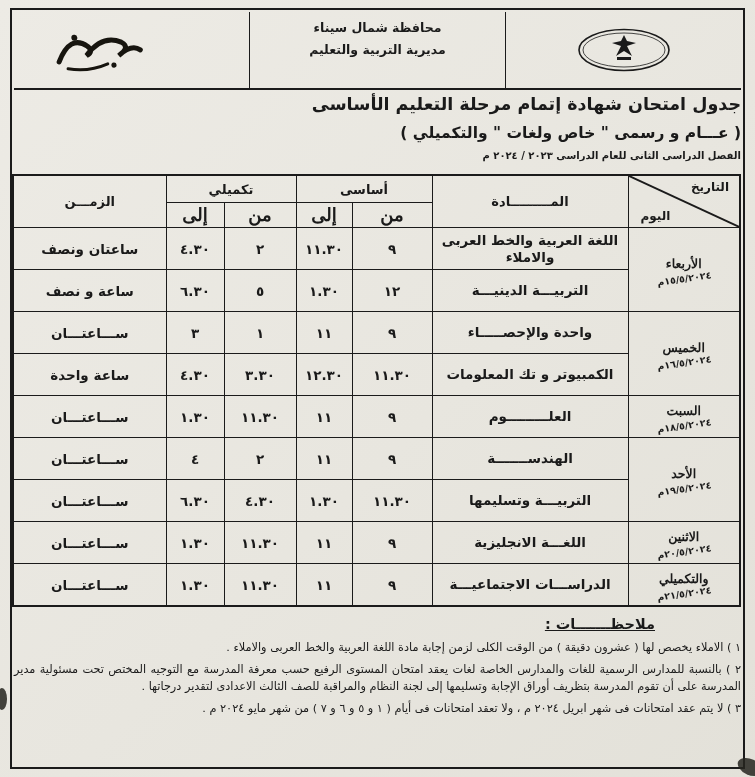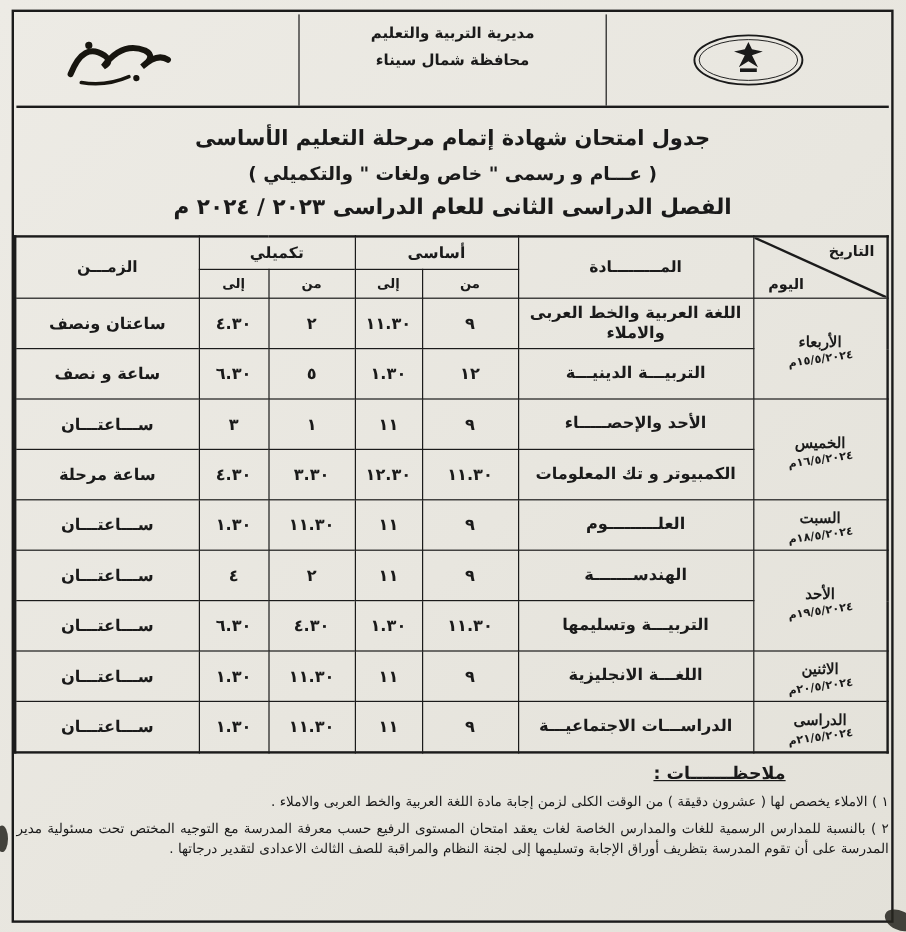--- a/index.html
+++ b/index.html
@@ -13,32 +13,32 @@
 
   
   .header-band{display:flex;height:76px;border-bottom:2px solid #1b1b1b;}
   .emblem-cell{width:235px;display:flex;align-items:center;justify-content:center;}
   .org-cell{width:255px;border-right:1.5px solid #1b1b1b;border-left:1.5px solid #1b1b1b;
     text-align:center;font-weight:700;font-size:12.5px;line-height:1.75;padding-top:5px;}
   .stamp-cell{flex:1;display:flex;align-items:center;justify-content:flex-end;padding-left:38px;}
   .stamp-cell svg{transform:rotate(-7deg);}
 
   
-  .titles{text-align:center;margin-top:16px;}
+  .titles{text-align:right;margin-top:4px;}
   .t1{font-size:17.5px;font-weight:700;letter-spacing:.5px;margin-bottom:10px;}
   .t2{font-size:15.5px;font-weight:700;margin-bottom:8px;}
-  .t3{font-size:18px;font-weight:700;}
+  .t3{font-size:10px;font-weight:700;}
 
   
   table.sched{width:727px;margin-top:13px;border-collapse:collapse;table-layout:fixed;
     border:2.5px solid #1b1b1b;}
   table.sched th,table.sched td{border:1.5px solid #1b1b1b;text-align:center;vertical-align:middle;
     font-weight:700;padding:1px 2px;}
   table.sched thead tr.grp th{height:24px;font-size:13px;}
-  table.sched thead tr.sub th{height:21px;font-size:11px;}
+  table.sched thead tr.sub th{height:21px;font-size:18px;font-family:Liberation Serif, serif;}
   table.sched tbody td{height:39px;font-size:13.5px;}
   td.subj{font-size:12.5px;line-height:1.25;}
   td.dur{font-size:12.5px;}
   td.day{padding:0;}
   .dname{display:block;font-size:12.5px;font-weight:700;font-family:Liberation Serif, serif;}
   .ddate{display:block;font-size:9.5px;font-weight:700;transform:rotate(-8deg);margin-top:1px;}
   th.diag{position:relative;padding:0;}
   th.diag svg.diagline{position:absolute;inset:0;width:100%;height:100%;}
   .lbl-date{position:absolute;top:4px;right:10px;font-size:12px;}
   .lbl-day{position:absolute;bottom:4px;left:12px;font-size:12px;}
@@ -64,22 +64,22 @@
     <div class="header-band">
       <div class="emblem-cell">
         <svg width="96" height="46" viewBox="0 0 96 46">
           <ellipse cx="48" cy="23" rx="45" ry="20.5" fill="none" stroke="#1a1a1a" stroke-width="1.6"></ellipse>
           <ellipse cx="48" cy="23" rx="41" ry="17" fill="none" stroke="#1a1a1a" stroke-width="0.8"></ellipse>
           <path d="M48 8 l-3 6 -9 2 9 3 -5 10 8 -5 8 5 -5 -10 9 -3 -9 -2 z" fill="#1a1a1a"></path>
           <rect x="41" y="30" width="14" height="3" fill="#1a1a1a"></rect>
         </svg>
       </div>
       <div class="org-cell">
+        <div>محافظة شمال سيناء</div>
         <div>مديرية التربية والتعليم</div>
-        <div>محافظة شمال سيناء</div>
       </div>
       <div class="stamp-cell">
         <svg width="92" height="50" viewBox="0 0 92 50">
           <path d="M6 32 q 14 -26 30 -12 q 6 6 -2 9 q 18 -19 36 -9 q 9 6 -4 13 q 14 -10 22 -3" fill="none" stroke="#17150f" stroke-width="5" stroke-linecap="round"></path>
           <path d="M14 40 q 20 6 40 0" fill="none" stroke="#17150f" stroke-width="3" stroke-linecap="round"></path>
           <circle cx="24" cy="10" r="3" fill="#17150f"></circle>
           <circle cx="60" cy="42" r="2.6" fill="#17150f"></circle>
         </svg>
       </div>
     </div>
@@ -142,34 +142,34 @@
           <td>٥</td>
           <td>٦.٣٠</td>
           <td class="dur">ساعة و نصف</td>
         </tr>
 
         <tr>
           <td class="day" rowspan="2">
             <span class="dname">الخميس</span>
             <span class="ddate">١٦/٥/٢٠٢٤م</span>
           </td>
-          <td class="subj">الأحد والإحصـــــاء</td>
+          <td class="subj">واحدة والإحصـــــاء</td>
           <td>٩</td>
           <td>١١</td>
           <td>١</td>
           <td>٣</td>
           <td class="dur">ســـاعتـــان</td>
         </tr>
         <tr>
           <td class="subj">الكمبيوتر و تك المعلومات</td>
           <td>١١.٣٠</td>
           <td>١٢.٣٠</td>
           <td>٣.٣٠</td>
           <td>٤.٣٠</td>
-          <td class="dur">ساعة مرحلة</td>
+          <td class="dur">ساعة واحدة</td>
         </tr>
 
         <tr>
           <td class="day">
             <span class="dname">السبت</span>
             <span class="ddate">١٨/٥/٢٠٢٤م</span>
           </td>
           <td class="subj">العلـــــــــوم</td>
           <td>٩</td>
           <td>١١</td>
@@ -207,36 +207,37 @@
           <td class="subj">اللغـــة الانجليزية</td>
           <td>٩</td>
           <td>١١</td>
           <td>١١.٣٠</td>
           <td>١.٣٠</td>
           <td class="dur">ســـاعتـــان</td>
         </tr>
 
         <tr>
           <td class="day">
-            <span class="dname">الدراسى</span>
+            <span class="dname">والتكميلي</span>
             <span class="ddate">٢١/٥/٢٠٢٤م</span>
           </td>
           <td class="subj">الدراســـات الاجتماعيـــة</td>
           <td>٩</td>
           <td>١١</td>
           <td>١١.٣٠</td>
           <td>١.٣٠</td>
           <td class="dur">ســـاعتـــان</td>
         </tr>
       </tbody>
     </table>
 
     <div class="notes">
       <div class="notes-title">ملاحظـــــــات :</div>
       <div class="note">١ ) الاملاء يخصص لها ( عشرون دقيقة ) من الوقت الكلى لزمن إجابة مادة اللغة العربية والخط العربى والاملاء .</div>
       <div class="note">٢ ) بالنسبة للمدارس الرسمية للغات والمدارس الخاصة لغات يعقد امتحان المستوى الرفيع حسب معرفة المدرسة مع التوجيه المختص تحت مسئولية مدير المدرسة على أن تقوم المدرسة بتظريف أوراق الإجابة وتسليمها إلى لجنة النظام والمراقبة للصف الثالث الاعدادى لتقدير درجاتها .</div>
+      <div class="note">٣ ) لا يتم عقد امتحانات فى شهر ابريل ٢٠٢٤ م ، ولا تعقد امتحانات فى أيام ( ١ و ٥ و ٦ و ٧ ) من شهر مايو ٢٠٢٤ م .</div>
     </div>
 
   </div>
 
   <div class="smudge s1"></div>
   <div class="smudge s2"></div>
 </div>
 
 </body></html>

